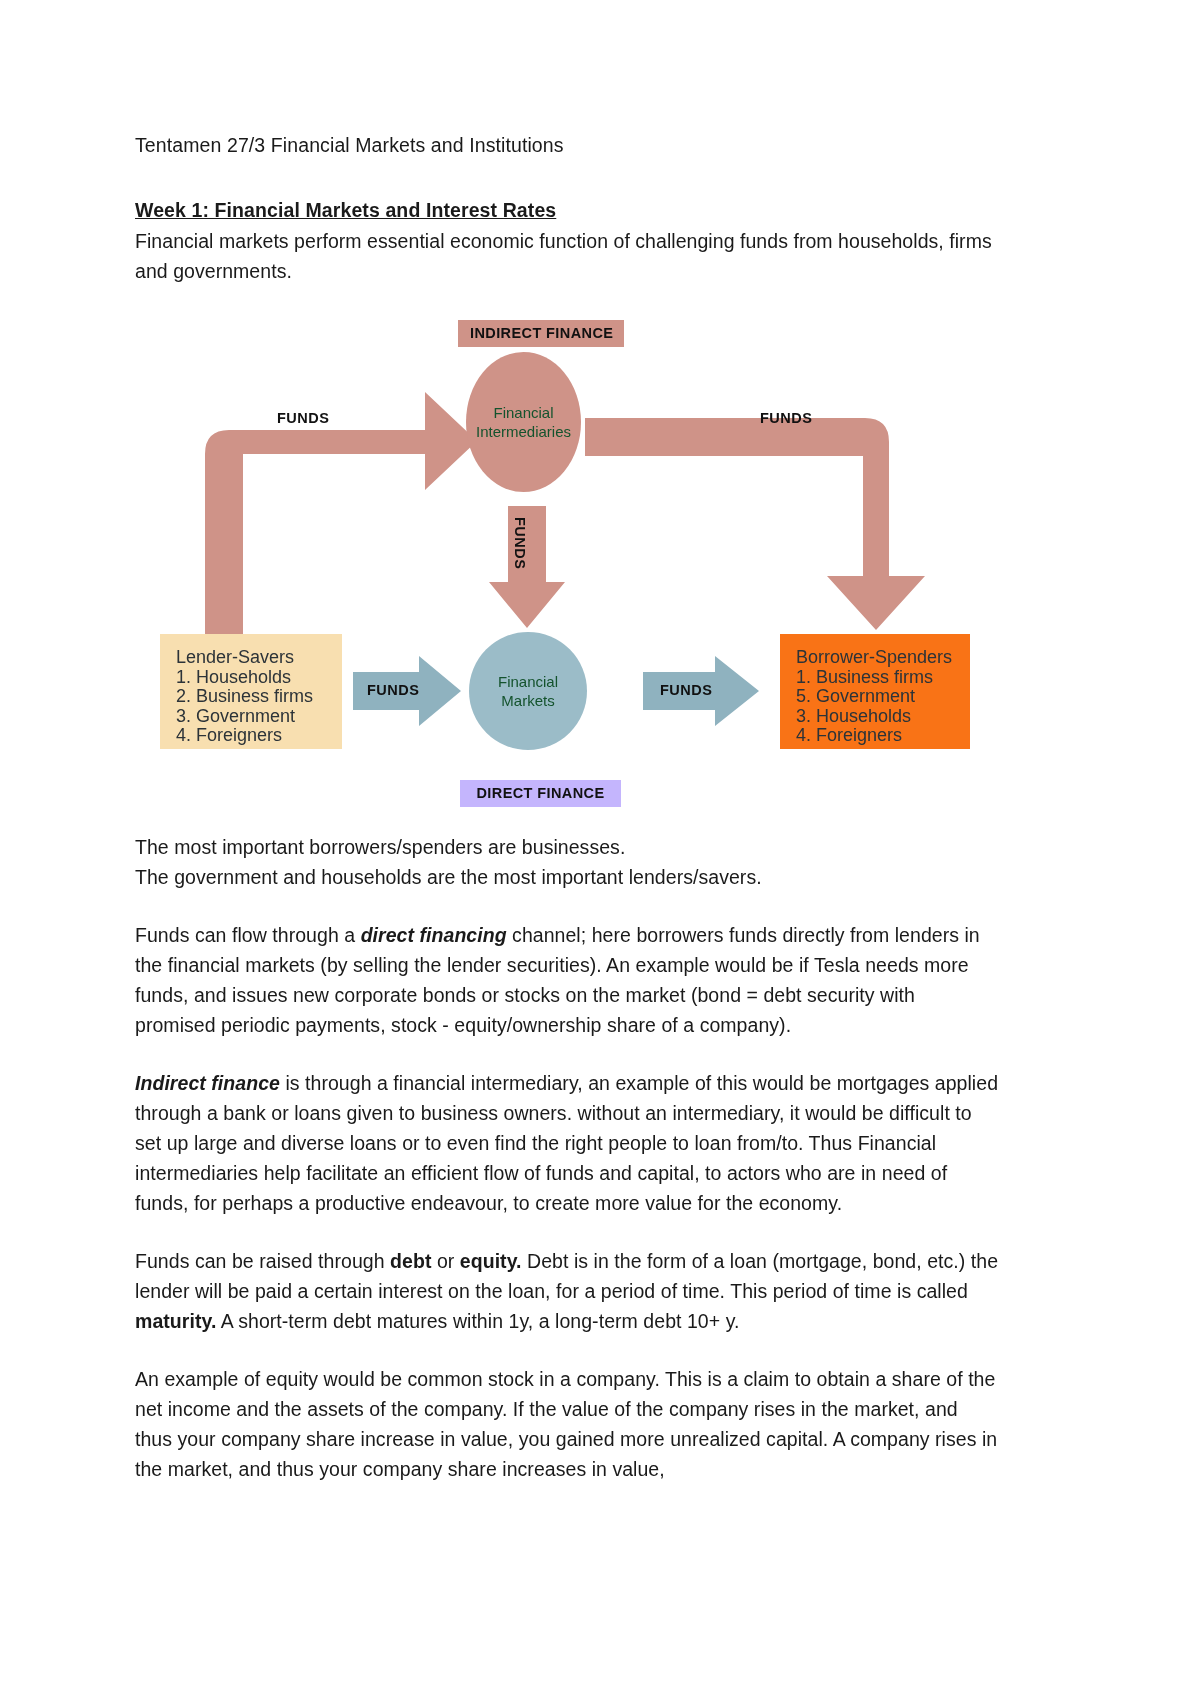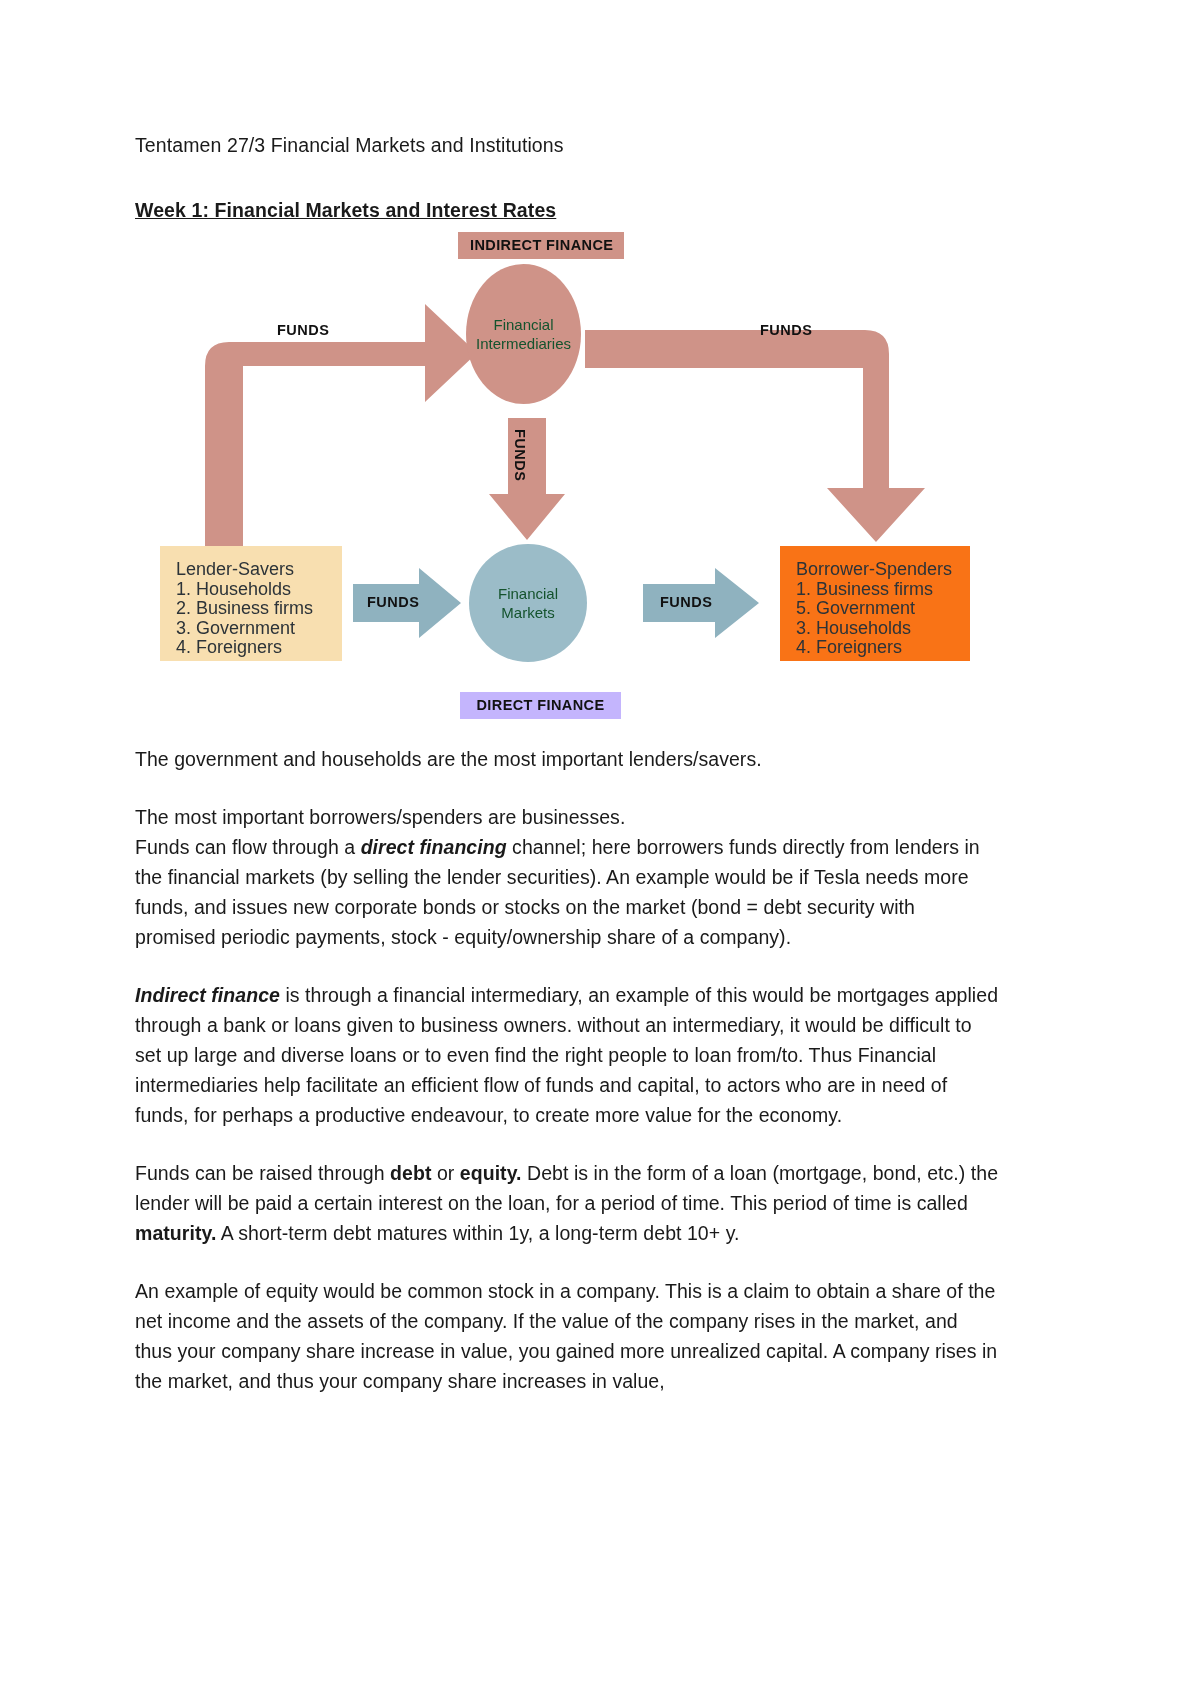--- a/index.html
+++ b/index.html
@@ -159,20 +159,21 @@
 </style>
 </head>
 <body>
 
 <div class="page">
 
   <div class="doc-title">Tentamen 27/3 Financial Markets and Institutions</div>
 
   <h2 class="section-heading">Week 1: Financial Markets and Interest Rates</h2>
 
+  <p class="body-text lead-para">Financial markets perform essential economic function of challenging funds from households, firms and governments.</p>
 
   <div class="diagram">
 
     <svg class="diagram-svg" viewBox="0 0 866 500">
 
       <path d="M 80 330
                L 80 140
                Q 80 116 104 116
                L 300 116
                L 300 78
@@ -248,22 +249,22 @@
 
     <span class="funds-text" id="funds-label-left-top">FUNDS</span>
     <span class="funds-text" id="funds-label-right-top">FUNDS</span>
     <span class="funds-text" id="funds-label-vertical">FUNDS</span>
     <span class="funds-text" id="funds-label-left-bottom">FUNDS</span>
     <span class="funds-text" id="funds-label-right-bottom">FUNDS</span>
 
     <div class="diag-label" id="direct-finance-label">DIRECT FINANCE</div>
   </div>
 
+  <p class="body-text tight">The most important borrowers/spenders are businesses.</p>
   <p class="body-text">The government and households are the most important lenders/savers.</p>
-  <p class="body-text tight">The most important borrowers/spenders are businesses.</p>
 
   <p class="body-text"><span>Funds can flow through a </span><b class="bolditalic">direct financing</b><span> channel; here borrowers funds directly from lenders in the financial markets (by selling the lender securities). An example would be if Tesla needs more funds, and issues new corporate bonds or stocks on the market (bond = debt security with promised periodic payments, stock - equity/ownership share of a company).</span></p>
 
   <p class="body-text"><b class="bolditalic">Indirect finance</b><span> is through a financial intermediary, an example of this would be mortgages applied through a bank or loans given to business owners. without an intermediary, it would be difficult to set up large and diverse loans or to even find the right people to loan from/to. Thus Financial intermediaries help facilitate an efficient flow of funds and capital, to actors who are in need of funds, for perhaps a productive endeavour, to create more value for the economy.</span></p>
 
   <p class="body-text"><span>Funds can be raised through </span><b>debt</b><span> or </span><b>equity.</b><span> Debt is in the form of a loan (mortgage, bond, etc.) the lender will be paid a certain interest on the loan, for a period of time. This period of time is called </span><b>maturity.</b><span> A short-term debt matures within 1y, a long-term debt 10+ y.</span></p>
 
   <p class="body-text">An example of equity would be common stock in a company. This is a claim to obtain a share of the net income and the assets of the company. If the value of the company rises in the market, and thus your company share increase in value, you gained more unrealized capital. A company rises in the market, and thus your company share increases in value,</p>
 
 </div>

